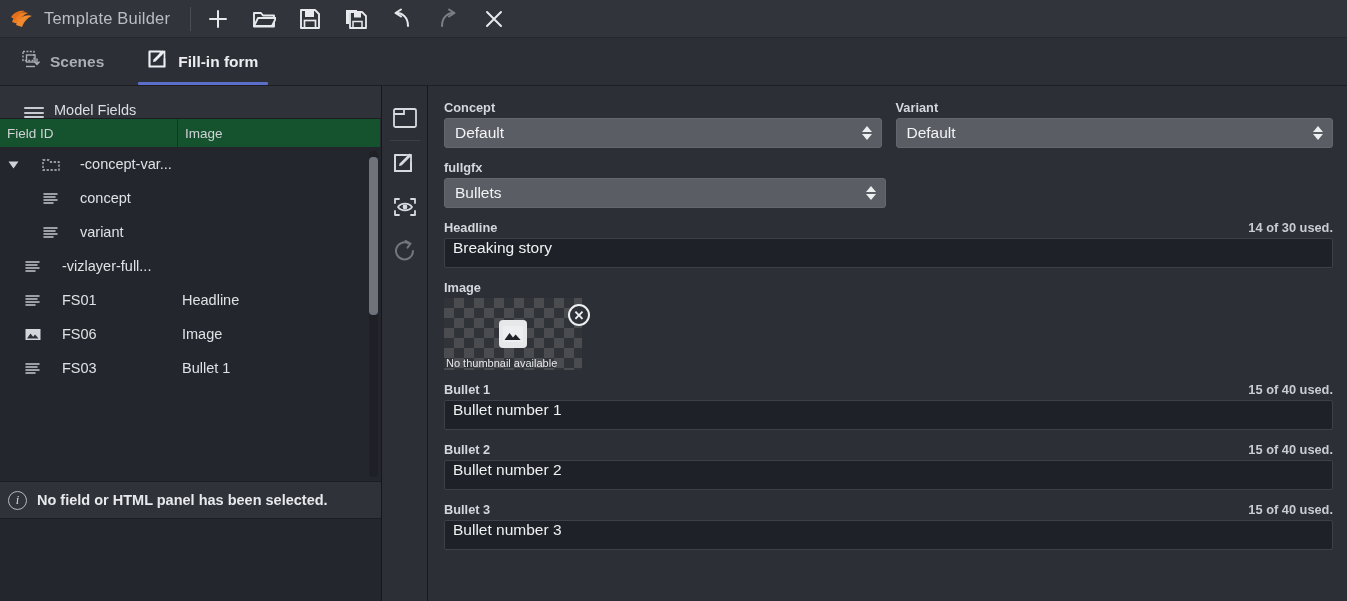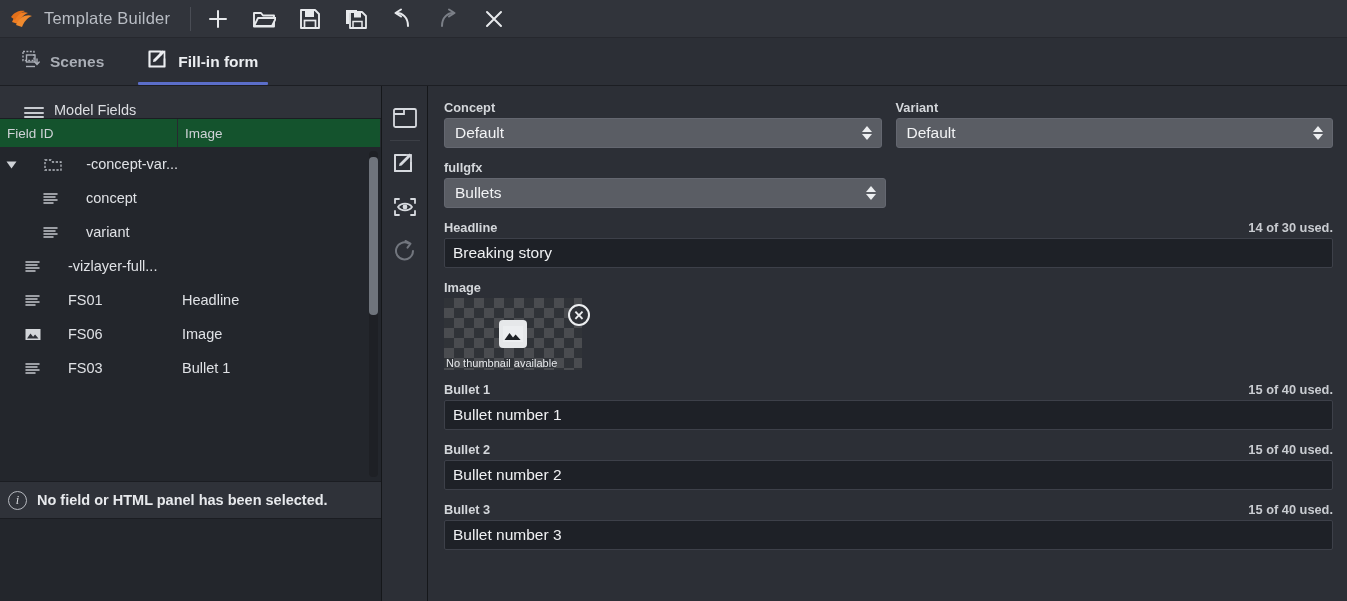--- a/index.html
+++ b/index.html
@@ -93,21 +93,21 @@
   }
   .col-h.c1 { width: 178px; }
   .col-h.c2 { flex: 1; }
 
   .tree { position: relative; flex: 1 0 auto; height: 252px; background: #23262c; overflow: hidden; }
   .trow {
     display: flex; align-items: center; height: 34px;
     font-size: 14.5px; color: #dfe1e5;
     cursor: pointer;
   }
-  .trow .c-id { width: 178px; display: flex; align-items: center; gap: 24px; overflow: hidden; white-space: nowrap; }
+  .trow .c-id { width: 178px; display: flex; align-items: center; gap: 18px; overflow: hidden; white-space: nowrap; }
   .trow .c-label { flex: 1; padding-left: 4px; white-space: nowrap; overflow: hidden; }
   .tri { width: 18px; display:flex; align-items:center; justify-content:center; }
   .tri svg { display:block; }
   .ticon { width: 22px; display:flex; align-items:center; justify-content:center; }
   .indent-0 { padding-left: 4px; }
   .indent-1 { padding-left: 40px; }
   .indent-small { padding-left: 22px; }
 
   .tree-scrollbar {
     position: absolute; right: 3px; top: 4px; width: 9px; bottom: 4px;
@@ -181,21 +181,21 @@
   .select .stepper i {
     display: block; width: 0; height: 0;
     border-left: 5px solid transparent; border-right: 5px solid transparent;
   }
   .select .stepper i.up { border-bottom: 6px solid #eceef0; }
   .select .stepper i.dn { border-top: 6px solid #eceef0; }
 
   .textinput {
     height: 30px; background: #1e2127;
     border: 1px solid #3d4049; border-radius: 2px;
-    display: flex; align-items: center; padding: 0 8px;
+    display: flex; align-items: flex-start; padding: 0 8px;
     font-size: 15.5px; color: #f0f1f3;
     width: 100%;
   }
 
   
   .imgfield { display: flex; gap: 14px; align-items: flex-start; }
   .thumbbox {
     position: relative; width: 138px; height: 72px;
     background-image:
       linear-gradient(45deg, #4a4c50 25%, transparent 25%, transparent 75%, #4a4c50 75%),

